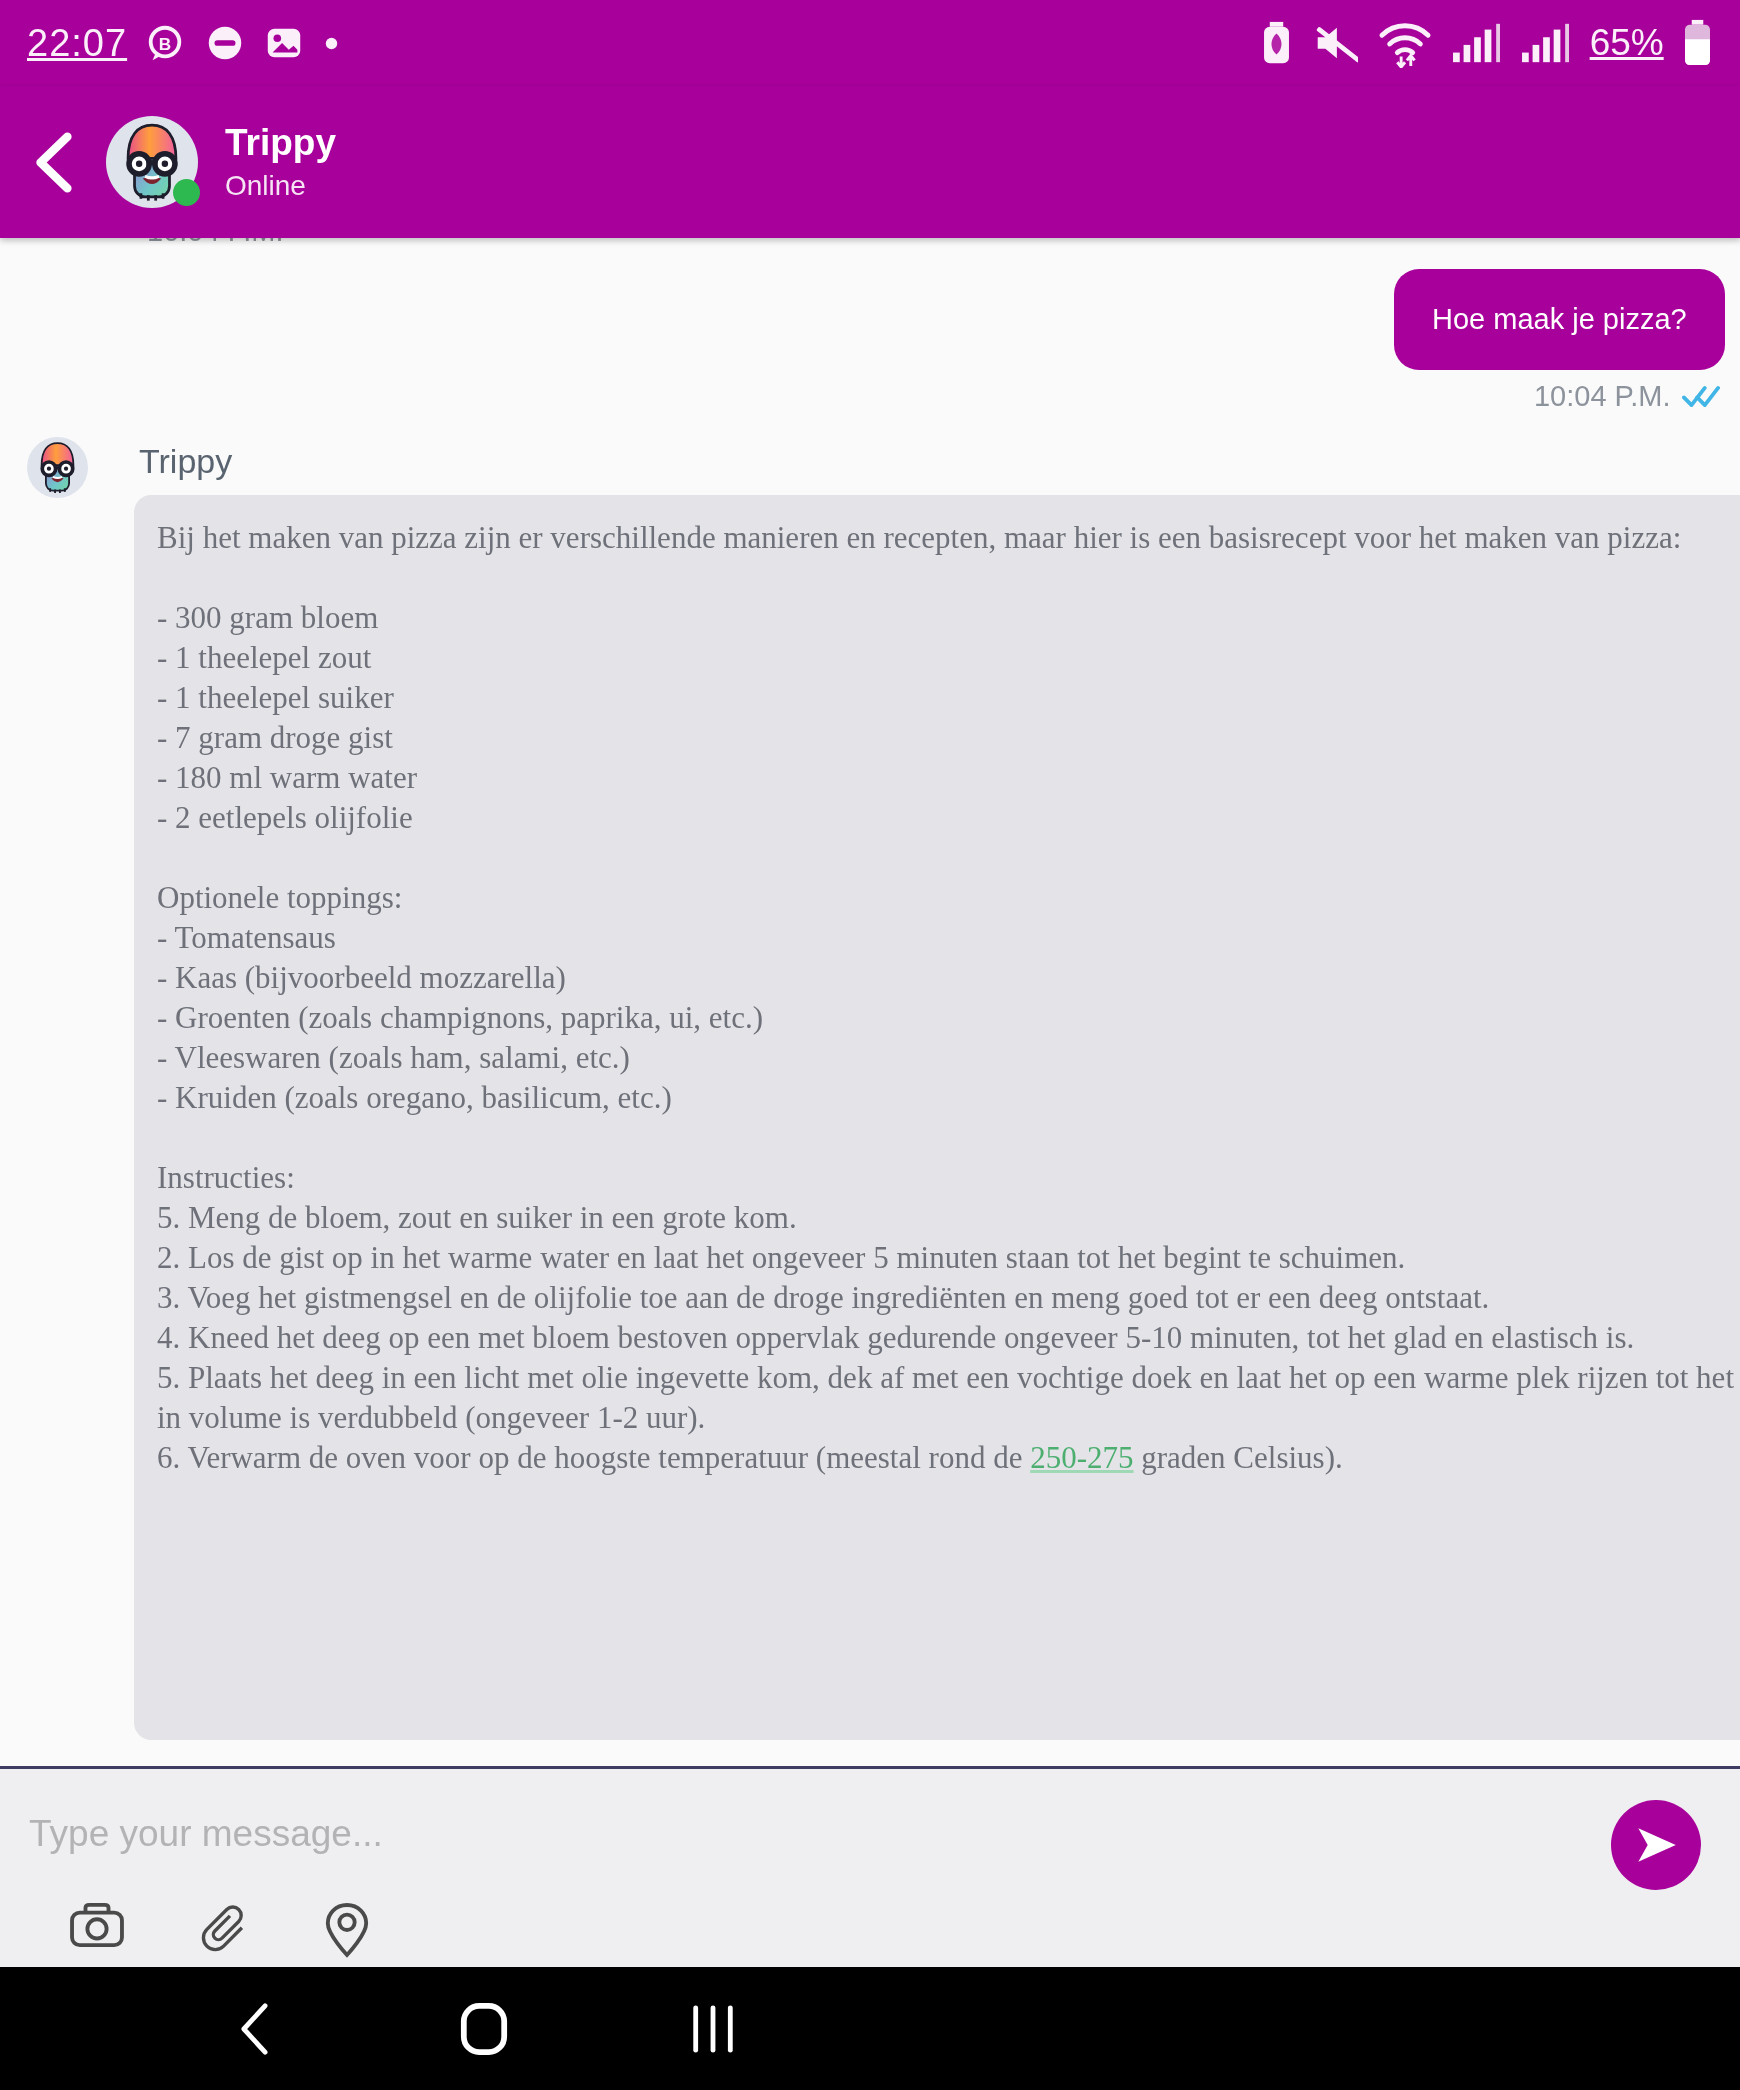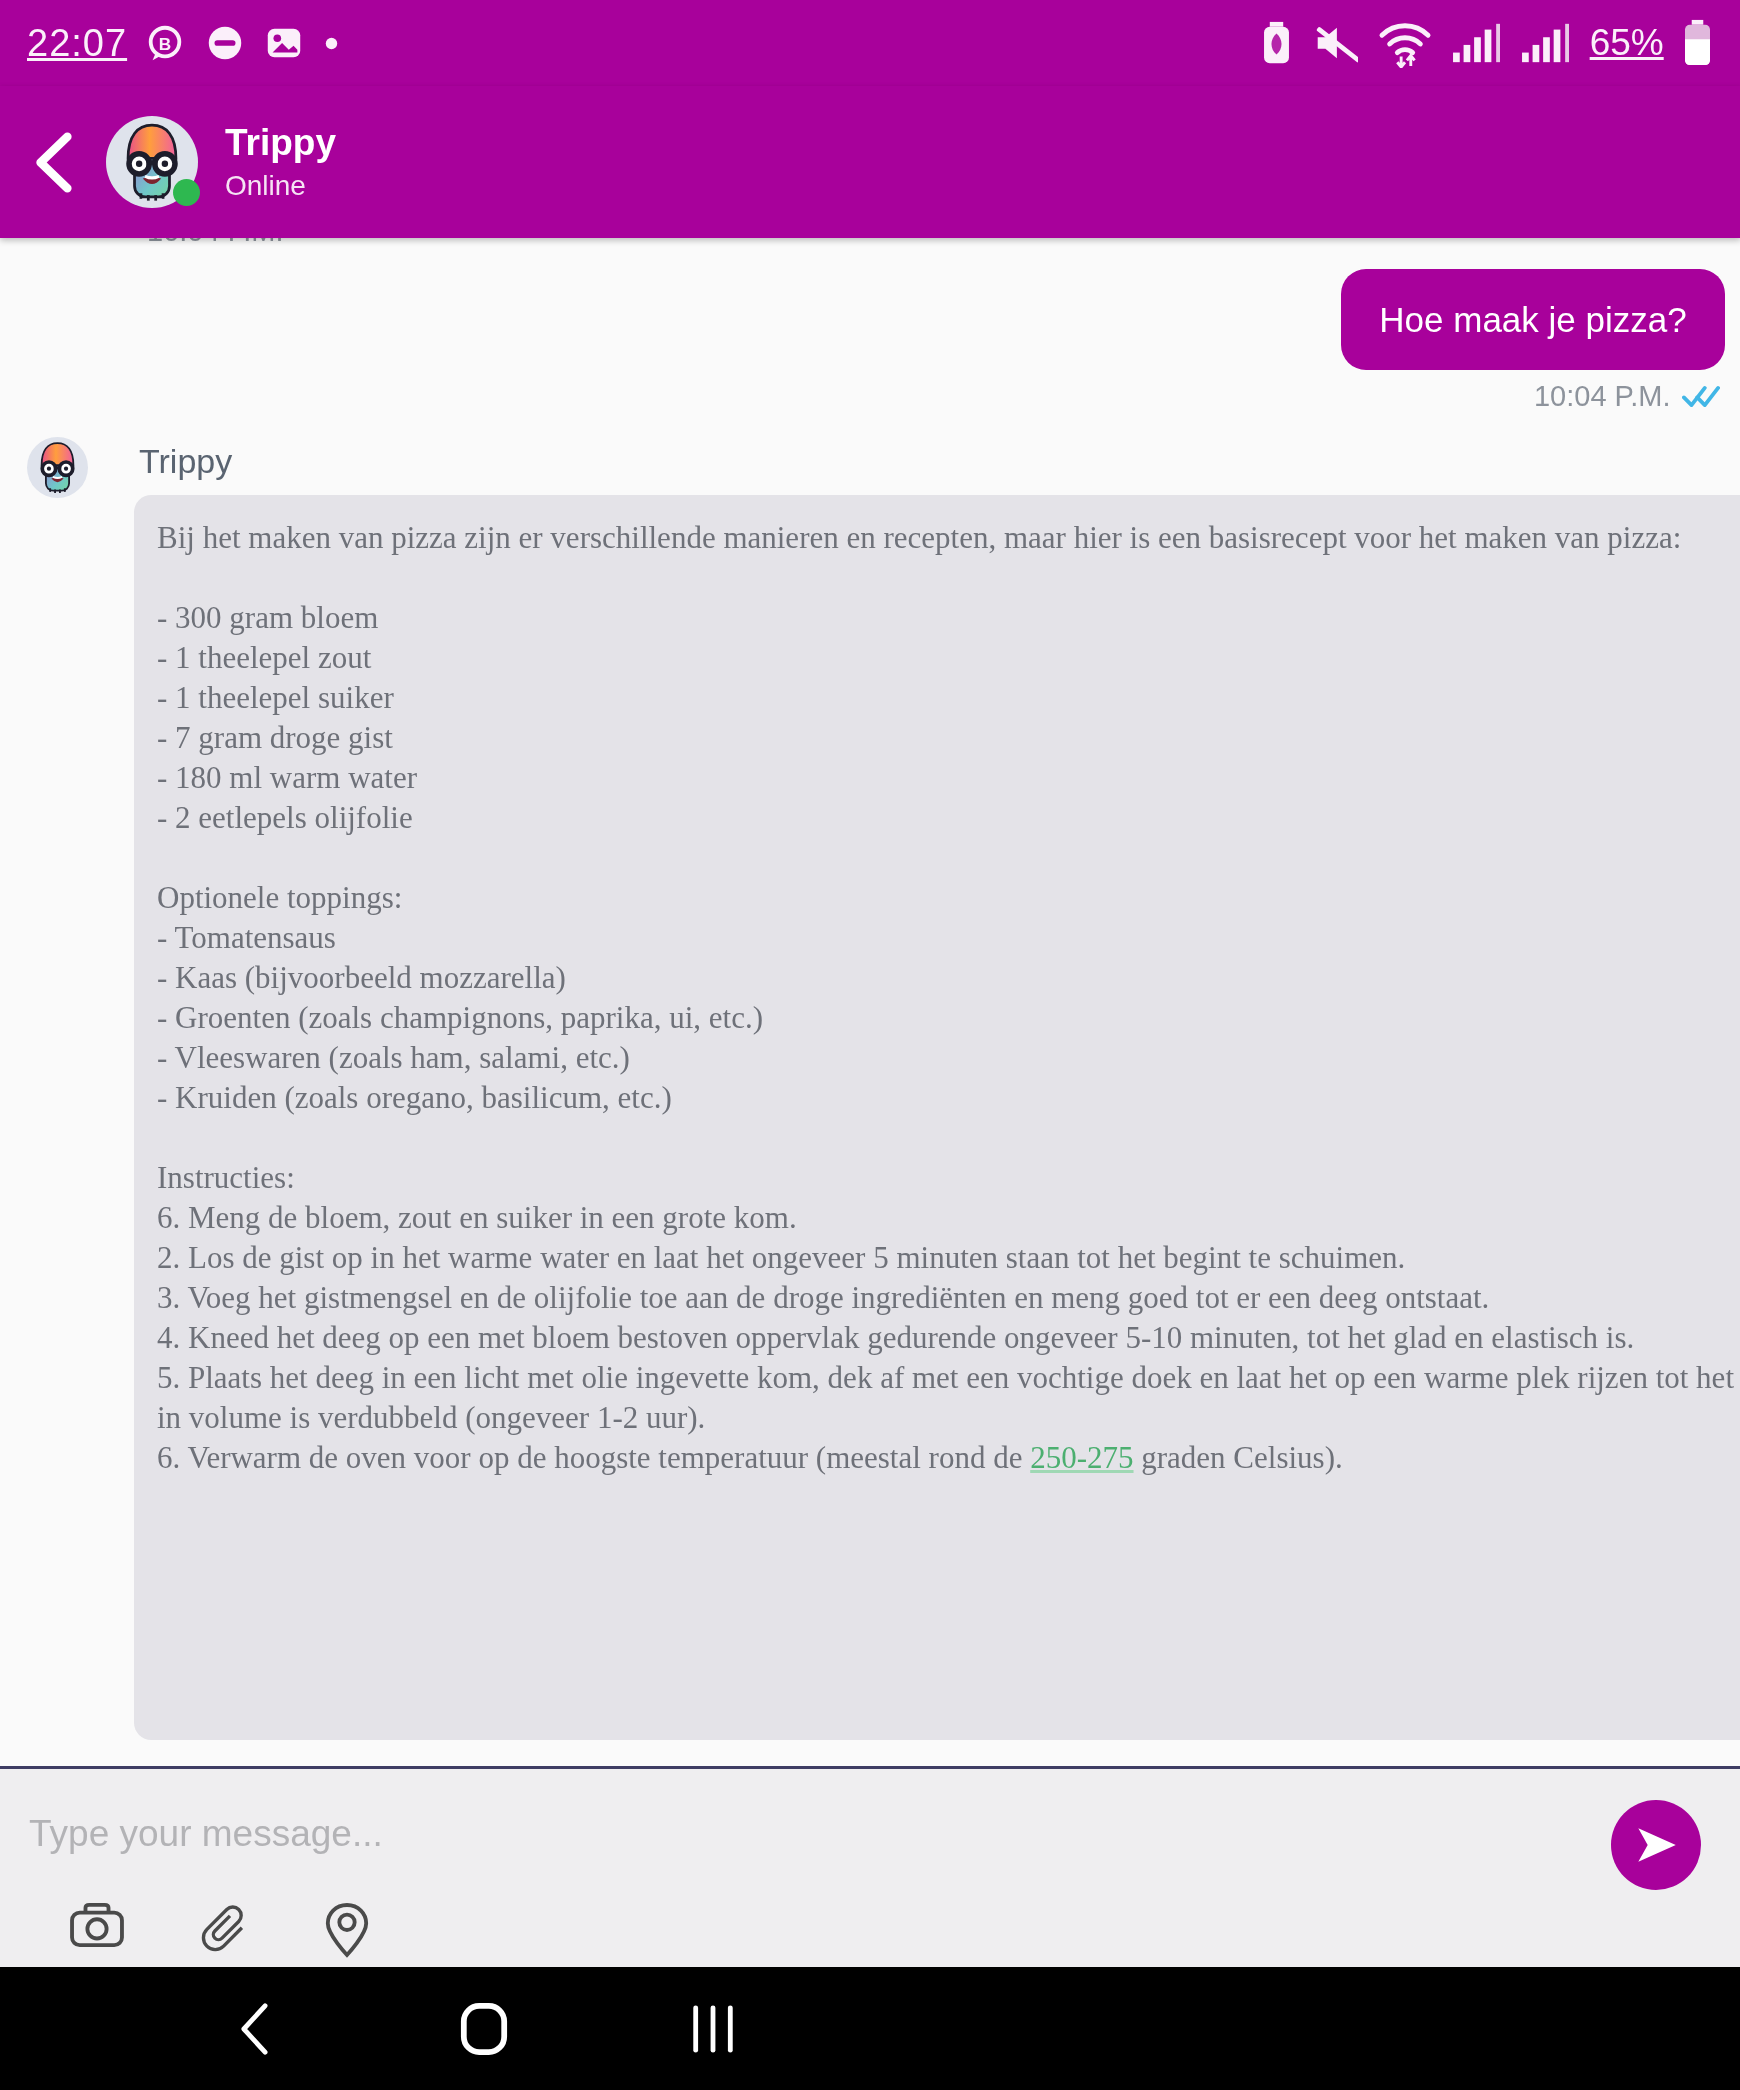--- a/index.html
+++ b/index.html
@@ -19,21 +19,21 @@
   .hdr-avatar-wrap { position:relative; width:92px; height:92px; margin-right:27px; }
   .avatar-svg { width:100%; height:100%; display:block; }
   .online-dot { position:absolute; right:-1.9px; bottom:1.9px; width:27px; height:27px; border-radius:50%; background:#2eb850; }
   .hdr-texts { display:flex; flex-direction:column; gap:5.8px; }
   .hdr-name { color:#fff; font-size:37px; font-weight:bold; }
   .hdr-status { color:#f6e3f4; font-size:28px; }
 
   
   .chat { position:absolute; left:0; top:238px; width:1741px; height:1528px; background:#fafafa; overflow:hidden; }
   .clipped-ts { position:absolute; left:147px; top:-23px; font-size:29px; color:#8d939c; }
-  .user-bubble { position:absolute; right:16.3px; top:31px; height:101px; background:#a8019b; color:#fff; border-radius:25px; display:flex; align-items:center; padding:0 38px; font-size:35px; }
+  .user-bubble { position:absolute; right:16.3px; top:31px; height:101px; background:#a8019b; color:#fff; border-radius:25px; display:flex; align-items:center; padding:0 38px; font-size:29px; }
   .user-meta { position:absolute; right:21px; top:142px; display:flex; align-items:center; gap:11.5px; }
   .user-time { font-size:29px; color:#8d939c; }
   .bot-avatar { position:absolute; left:27px; top:199px; width:61px; height:61px; }
   .bot-name { position:absolute; left:139px; top:204px; font-size:34px; color:#5a6471; }
   .bot-bubble { position:absolute; left:134px; top:257px; width:1645px; height:1245px; background:#e4e3e8; border-radius:17.3px; padding:23px 23px; overflow:hidden;font-family:Liberation Serif, serif; }
   .bot-text { font-size:31px; line-height:40px; color:#6e7179; }
   .msg-link { color:#4caf70; text-decoration:underline; text-decoration-color:#9fd8b4; cursor:pointer;text-align:center; }
 
   
   .composer { position:absolute; left:0; top:1766px; width:1741px; height:202px; background:#efeef0; border-top:3.8px solid #3e3c63; }
@@ -235,21 +235,21 @@
         <div><span>- 2 eetlepels olijfolie</span></div>
         <div>&nbsp;</div>
         <div><span>Optionele toppings:</span></div>
         <div><span>- Tomatensaus</span></div>
         <div><span>- Kaas (bijvoorbeeld mozzarella)</span></div>
         <div><span>- Groenten (zoals champignons, paprika, ui, etc.)</span></div>
         <div><span>- Vleeswaren (zoals ham, salami, etc.)</span></div>
         <div><span>- Kruiden (zoals oregano, basilicum, etc.)</span></div>
         <div>&nbsp;</div>
         <div><span>Instructies:</span></div>
-        <div><span>6. Meng de bloem, zout en suiker in een grote kom.</span></div>
+        <div><span>5. Meng de bloem, zout en suiker in een grote kom.</span></div>
         <div><span>2. Los de gist op in het warme water en laat het ongeveer 5 minuten staan tot het begint te schuimen.</span></div>
         <div><span>3. Voeg het gistmengsel en de olijfolie toe aan de droge ingrediënten en meng goed tot er een deeg ontstaat.</span></div>
         <div><span>4. Kneed het deeg op een met bloem bestoven oppervlak gedurende ongeveer 5-10 minuten, tot het glad en elastisch is.</span></div>
         <div><span>5. Plaats het deeg in een licht met olie ingevette kom, dek af met een vochtige doek en laat het op een warme plek rijzen tot het in volume is verdubbeld (ongeveer 1-2 uur).</span></div>
         <div><span>6. Verwarm de oven voor op de hoogste temperatuur (meestal rond de </span><a class="msg-link">250-275</a><span> graden Celsius).</span></div>
       </div>
   </div>
 </div>
 
 <div class="composer">

